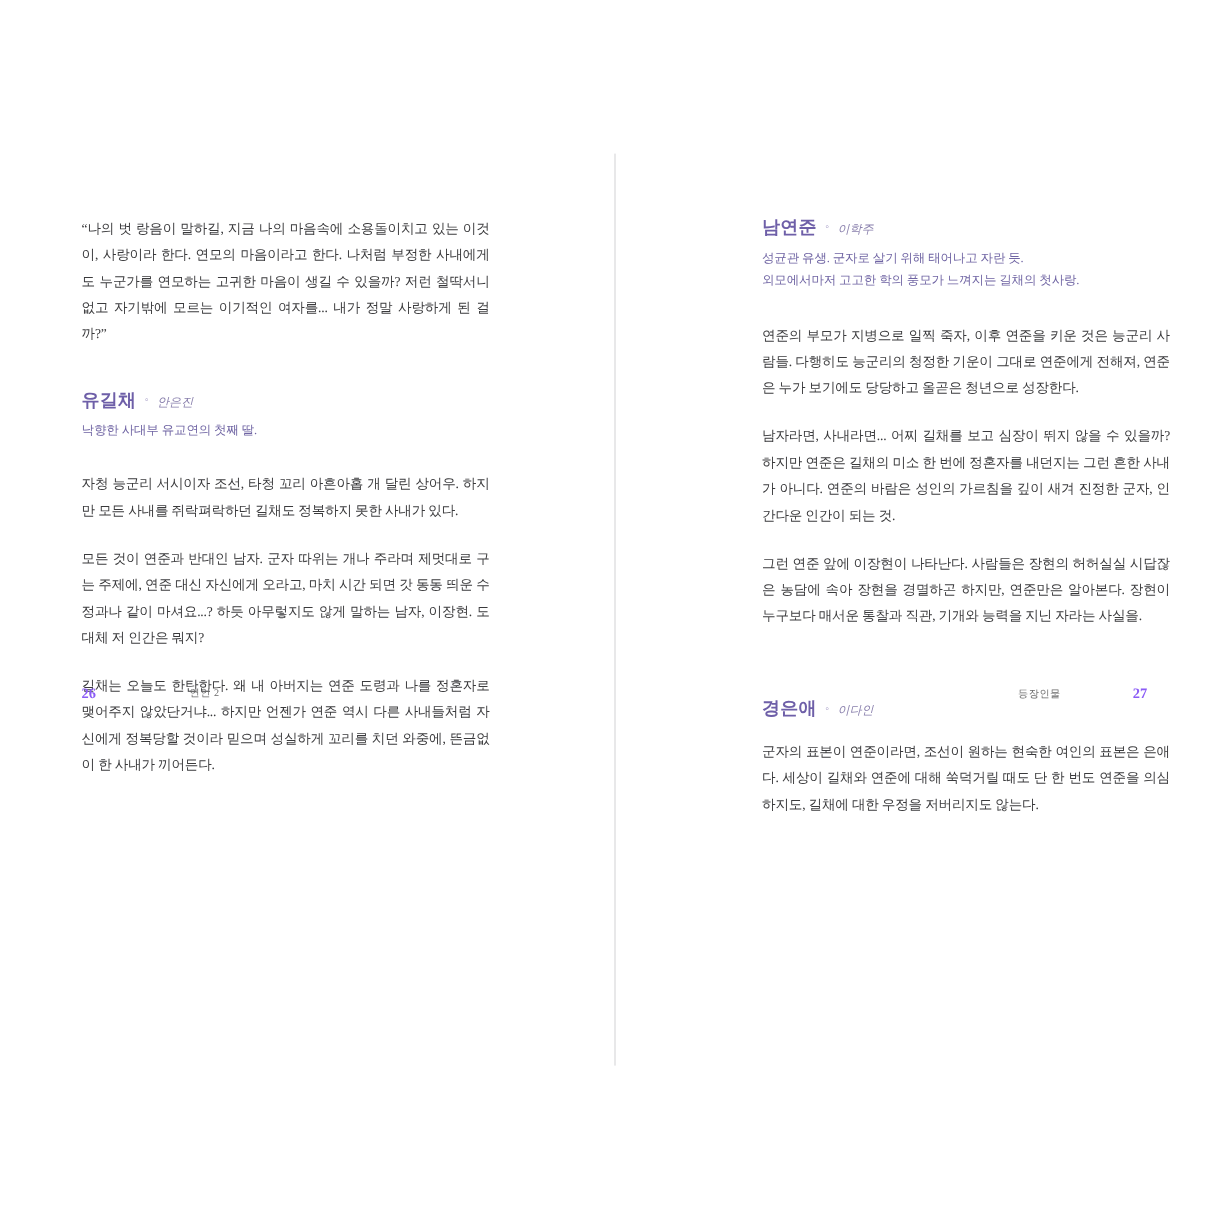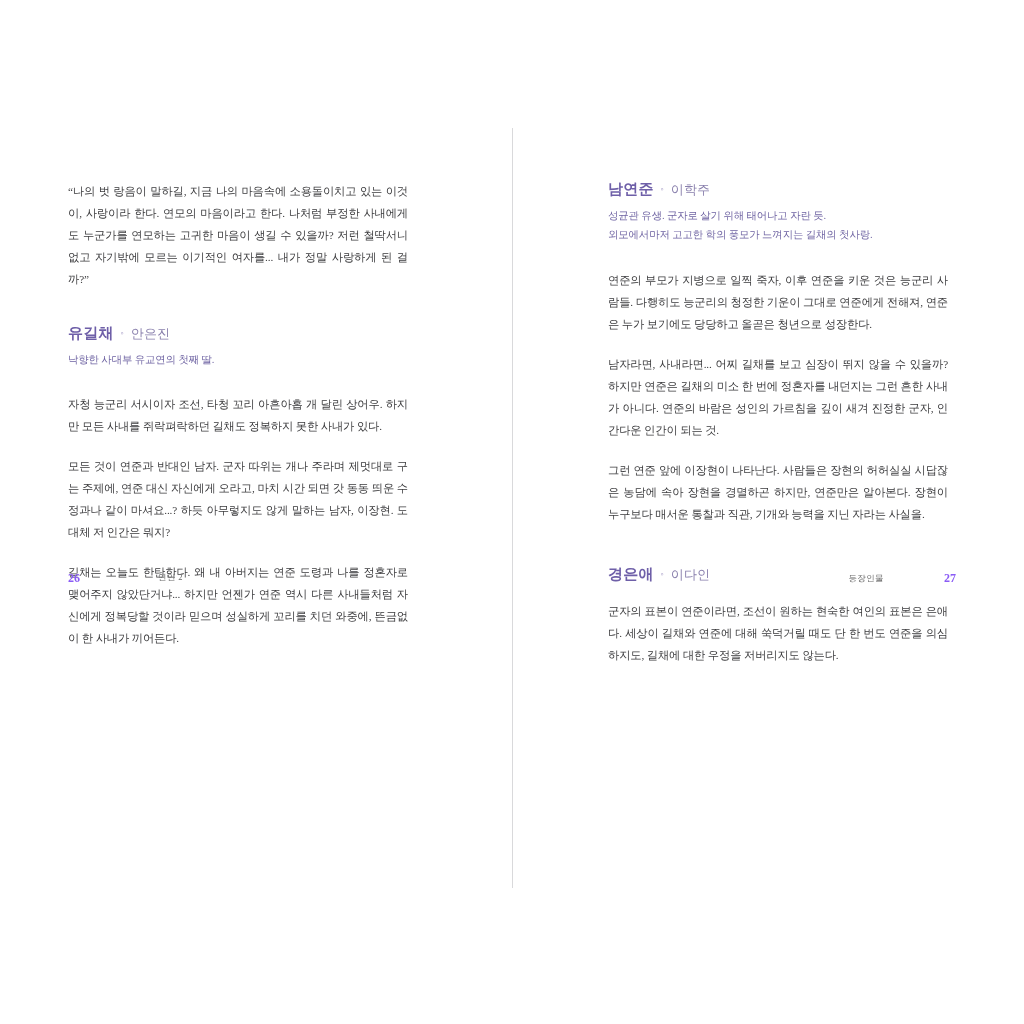--- a/index.html
+++ b/index.html
@@ -39,21 +39,21 @@
     box-sizing: border-box;
   }
 
   .page-inner {
     position: absolute;
     top: 180px;
     width: 340px;
     height: 640px;
   }
   .page-left .page-inner { left: 68px; }
-  .page-right .page-inner { left: 96px; }
+  .page-right .page-inner { left: 123px; }
 
   .para {
     font-size: 11.3px;
     line-height: 1.95;
     color: #3a3a3c;
     margin: 0 0 18px 0;
     text-align: justify;
     letter-spacing: -0.15px;
   }
 
@@ -81,23 +81,24 @@
     color: #6e5fa8;
     letter-spacing: 0.2px;
   }
   .char-sep {
     font-size: 9px;
     color: #9a90bf;
     position: relative;
     top: -2px;
   }
   .char-actor {
-    font-size: 13px;
+    font-size: 10px;
     color: #8a80ad;
     letter-spacing: 0.1px;
+    font-style: italic;
   }
   .char-desc {
     font-size: 10.4px;
     line-height: 1.85;
     color: #6f64a3;
     margin: 0;
     letter-spacing: -0.1px;
   }
   .char-desc-gap { margin-bottom: 24px; }
 
@@ -166,21 +167,21 @@
           <span class="char-name">남연준</span>
           <span class="char-sep">◦</span>
           <span class="char-actor">이학주</span>
         </div>
         <p class="char-desc char-desc-gap" style="white-space: pre-line;">성균관 유생. 군자로 살기 위해 태어나고 자란 듯.
 외모에서마저 고고한 학의 풍모가 느껴지는 길채의 첫사랑.</p>
       </div>
 
       <p class="para">연준의 부모가 지병으로 일찍 죽자, 이후 연준을 키운 것은 능군리 사람들. 다행히도 능군리의 청정한 기운이 그대로 연준에게 전해져, 연준은 누가 보기에도 당당하고 올곧은 청년으로 성장한다.</p>
       <p class="para">남자라면, 사내라면... 어찌 길채를 보고 심장이 뛰지 않을 수 있을까? 하지만 연준은 길채의 미소 한 번에 정혼자를 내던지는 그런 흔한 사내가 아니다. 연준의 바람은 성인의 가르침을 깊이 새겨 진정한 군자, 인간다운 인간이 되는 것.</p>
-      <p class="para" style="margin-bottom: 40px;">그런 연준 앞에 이장현이 나타난다. 사람들은 장현의 허허실실 시답잖은 농담에 속아 장현을 경멸하곤 하지만, 연준만은 알아본다. 장현이 누구보다 매서운 통찰과 직관, 기개와 능력을 지닌 자라는 사실을.</p>
+      <p class="para" style="margin-bottom: 56px;">그런 연준 앞에 이장현이 나타난다. 사람들은 장현의 허허실실 시답잖은 농담에 속아 장현을 경멸하곤 하지만, 연준만은 알아본다. 장현이 누구보다 매서운 통찰과 직관, 기개와 능력을 지닌 자라는 사실을.</p>
 
       <div class="char-block">
         <div class="char-head">
           <span class="char-name">경은애</span>
           <span class="char-sep">◦</span>
           <span class="char-actor">이다인</span>
         </div>
       </div>
 
       <p class="para">군자의 표본이 연준이라면, 조선이 원하는 현숙한 여인의 표본은 은애다. 세상이 길채와 연준에 대해 쑥덕거릴 때도 단 한 번도 연준을 의심하지도, 길채에 대한 우정을 저버리지도 않는다.</p>

